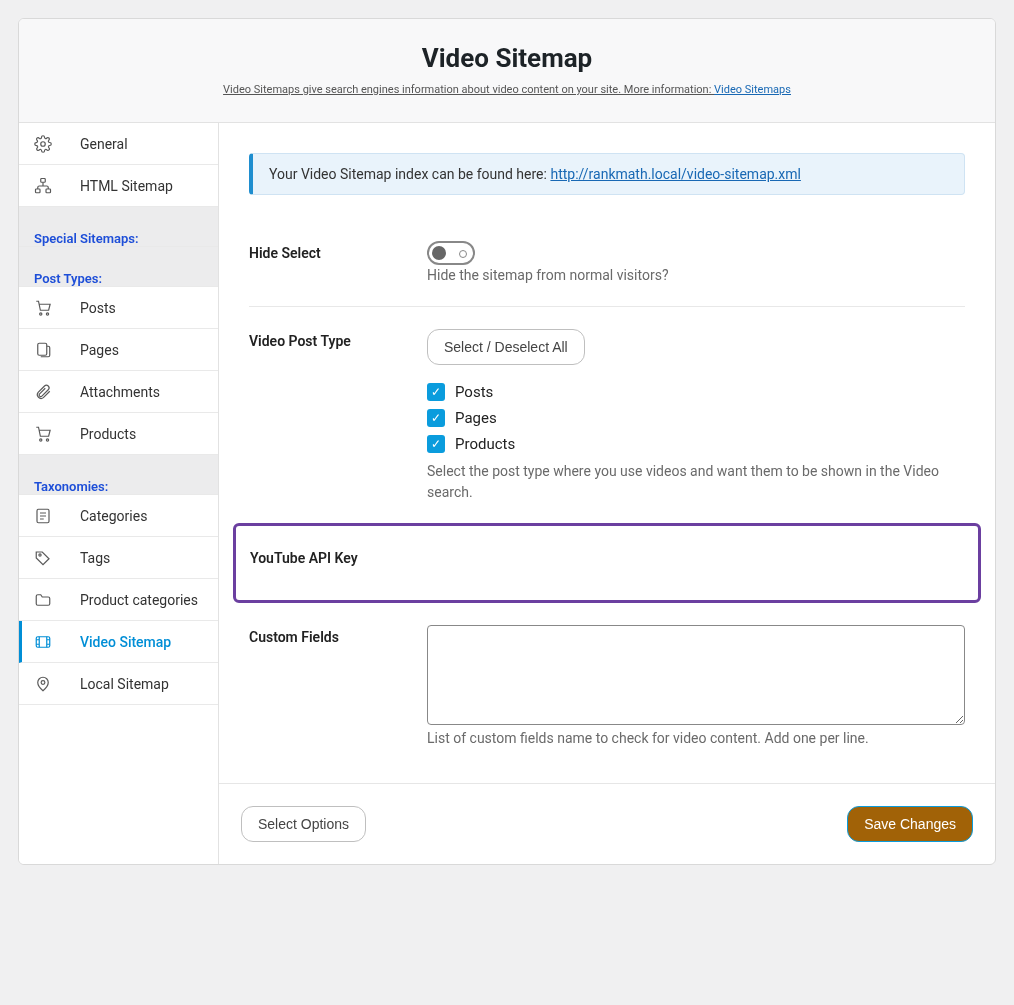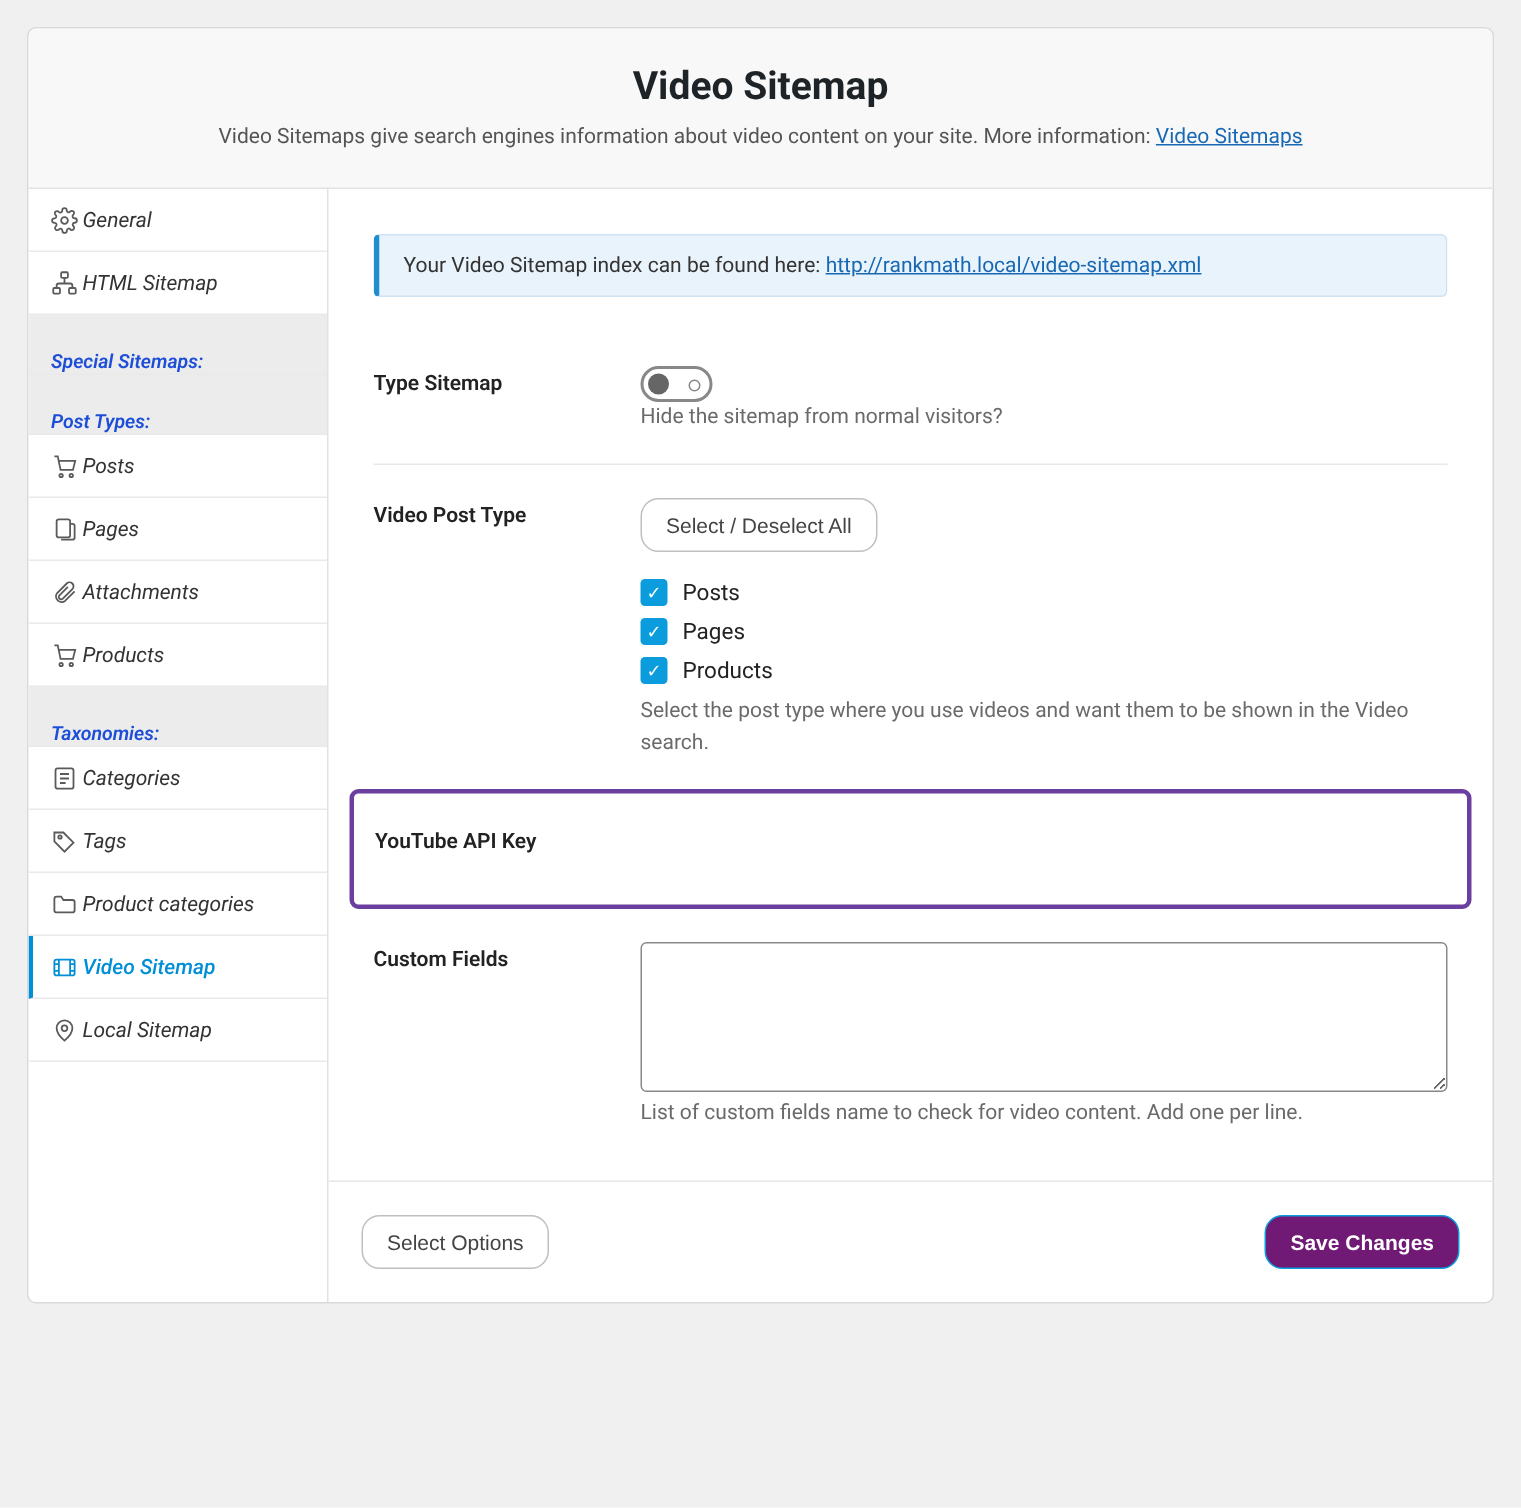--- a/index.html
+++ b/index.html
@@ -22,48 +22,48 @@
     padding: 24px 30px 26px;
     border-bottom: 1px solid #e2e2e2;
   }
   .header h1 {
     font-size: 26px;
     font-weight: 700;
     color: #1d2327;
     margin-bottom: 10px;
   }
   .header p {
-    font-size: 14px;
+    font-size: 11px;
     color: #555;
+    text-decoration: underline;
   }
   .header a, .content a {
     color: #1868b4;
     text-decoration: underline;
   }
   .body {
     display: flex;
     align-items: stretch;
   }
   .sidebar {
     width: 200px;
     border-right: 1px solid #e2e2e2;
     background: #fff;
     flex-shrink: 0;
   }
   .side-item {
     display: flex;
     align-items: center;
-    gap: 3px;
+    gap: 28px;
     padding: 0 15px;
     height: 42px;
     font-size: 14px;
     color: #333;
     border-bottom: 1px solid #e9e9e9;
     cursor: pointer;
-    font-style: italic;
   }
   .side-item.heading {
     background: #ececed;
     font-weight: 600;
     color: #1d4ed8;
     cursor: default;
     height: 40px;
     font-size: 13px;
     align-items: flex-end;
   }
@@ -161,24 +161,24 @@
     display: inline-block;
     border: 1px solid #bfbfbf;
     background: #fff;
     color: #444;
     border-radius: 12px;
     padding: 9px 16px;
     font-size: 14px;
     cursor: pointer;
   }
   .btn.primary {
-    background: #701a75;
+    background: #a16207;
     border-color: #0a9cdd;
     color: #fff;
-    font-weight: 700;
+    font-weight: 400;
   }
   .checklist {
     margin-top: 18px;
   }
   .check-item {
     display: flex;
     align-items: center;
     gap: 10px;
     margin-bottom: 8px;
     font-size: 15px;
@@ -370,21 +370,21 @@
     </div>
 
     <div class="content">
       <div class="content-inner">
 
         <div class="notice">
           <span>Your Video Sitemap index can be found here: </span><a href="#">http://rankmath.local/video-sitemap.xml</a>
         </div>
 
         <div class="row">
-          <div class="label-col">Type Sitemap</div>
+          <div class="label-col">Hide Select</div>
           <div class="field-col">
             <div class="toggle"></div>
             <div class="help">Hide the sitemap from normal visitors?</div>
           </div>
         </div>
 
         <div class="divider"></div>
 
         <div class="row">
           <div class="label-col">Video Post Type</div>

